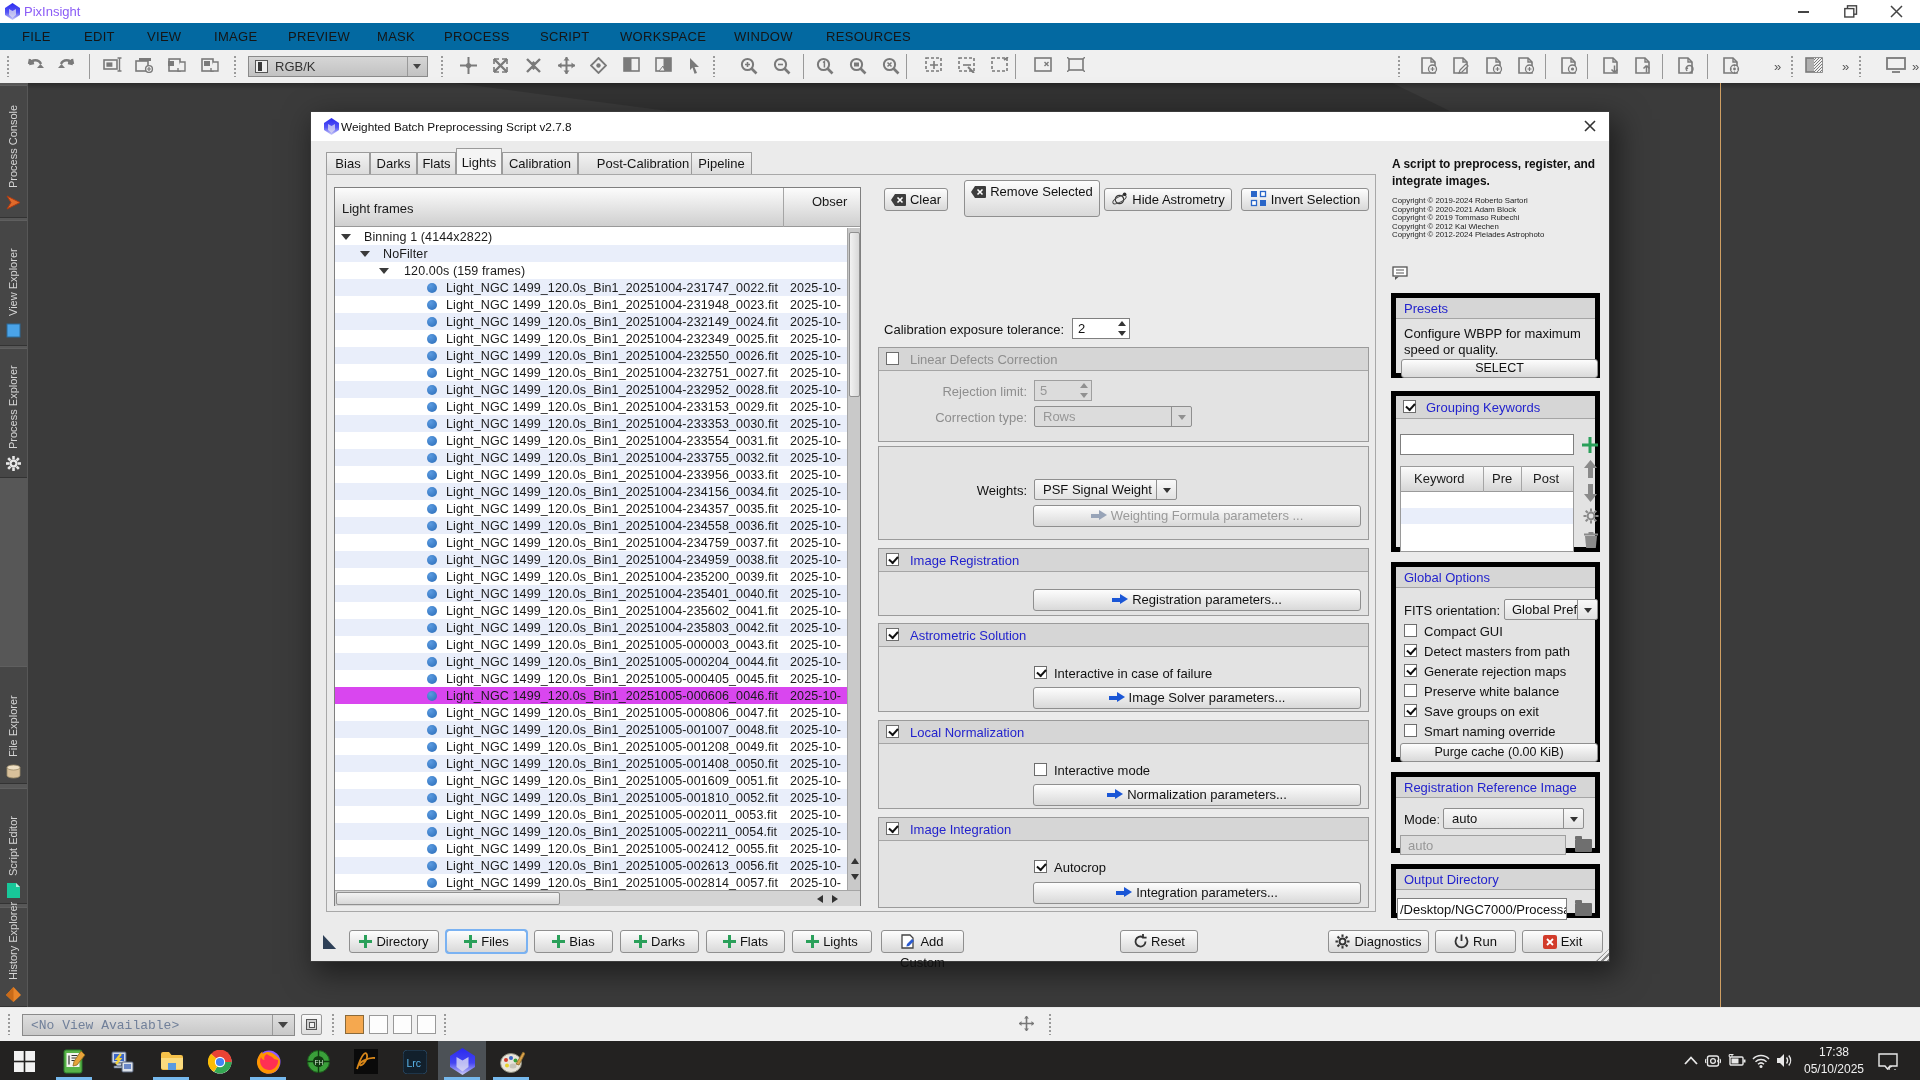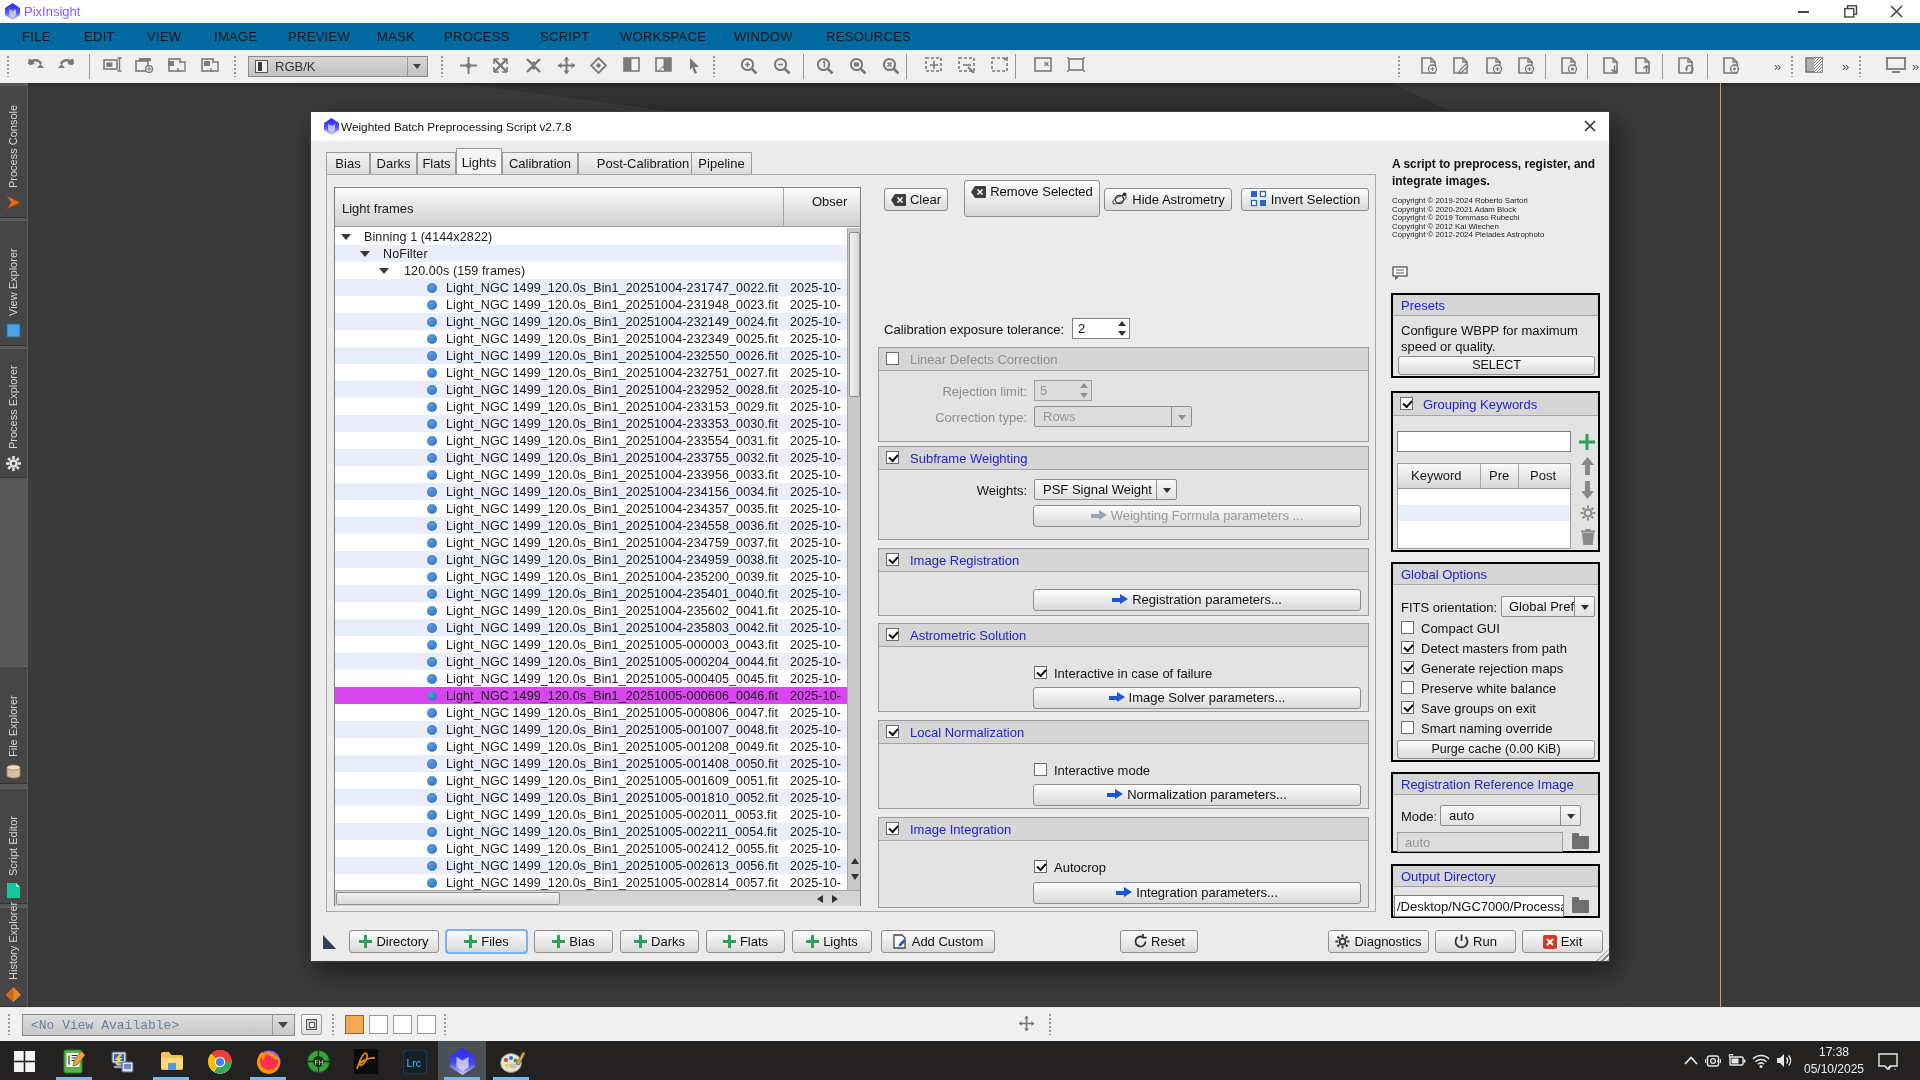--- a/index.html
+++ b/index.html
@@ -74,21 +74,21 @@
 .spin.dis{background:#dcdcdc;border-color:#9f9f9f}
 .spin.dis .v{color:#979797}
 .spin.dis .u{border-bottom-color:#909090}
 .spin.dis .d{border-top-color:#909090}
 .barrow{display:inline-block;width:17px;height:11px;position:relative;vertical-align:-1px;margin-right:3px}
 .barrow .l{position:absolute;left:0;top:4px;width:9px;height:3.5px;background:#1a56d6}
 .barrow .h{position:absolute;left:8px;top:0;width:0;height:0;border-top:5.5px solid transparent;border-bottom:5.5px solid transparent;border-left:8px solid #1a56d6}
 .barrow.gray .l{background:#98a4b8}
 .barrow.gray .h{border-left-color:#98a4b8}
 
-.rbox{position:absolute;left:1080px;width:209px;border:2px solid #000000;background:#e3e3e3}
+.rbox{position:absolute;left:1080px;width:209px;border:5px solid #000000;background:#e3e3e3}
 .rbox .hd{position:absolute;left:0;top:0;width:100%;height:21px;background:#d6d6d6;border-bottom:1px solid #a5a5a5}
 .rbox .hd .lb{position:absolute;left:8px;top:3px;font-size:13px;color:#2323cd}
 .chkrow{position:absolute;font-size:13px;color:#111}
 .chkrow .cb{left:0;top:1px}
 .chkrow .t{position:absolute;left:20px;top:1px;white-space:nowrap}
 .folder{position:absolute;width:17px;height:13px;background:#6f6f6f;border-radius:1px}
 .folder::before{content:"";position:absolute;left:0;top:-3px;width:7px;height:3px;background:#6f6f6f;border-radius:1px 1px 0 0}
 
 #bottombar{position:absolute;left:0;top:1007px;width:1920px;height:34px;background:#f0f0f0;border-top:1px solid #e8e8e8}
 #taskbar{position:absolute;left:0;top:1041px;width:1920px;height:39px;background:#232221}
@@ -740,24 +740,20 @@
         <span class="u"></span>
         <span class="d"></span>
       </div>
  <div class="lab dis" style="left:40px;top:62px;width:108px">Correction type:</div>
  <div class="combo dis" style="left:155px;top:58px;width:158px;height:21px">
         <span style="position:absolute;left:8px;top:2px">Rows</span>
         <span class="ar"></span>
       </div>
 </div>
 <div class="sect" style="top:334px;height:94px">
- <div class="hd">
-        <span class="cb on"></span>
-        <span class="lb">Subframe Weighting</span>
-      </div>
  <div class="lab" style="left:40px;top:36px;width:108px">Weights:</div>
  <div class="combo" style="left:155px;top:32px;width:143px;height:21px">
         <span style="position:absolute;left:8px;top:2px">PSF Signal Weight</span>
         <span class="ar"></span>
       </div>
  <div class="btn" style="left:154px;top:58px;width:328px;height:22px;line-height:20px;color:#9a9a9a"><span class="barrow gray"><span class="l"></span><span class="h"></span></span>Weighting Formula parameters ...</div>
 </div>
 <div class="sect" style="top:436px;height:68px">
  <div class="hd">
         <span class="cb on"></span>
@@ -929,21 +925,21 @@
       </svg>Bias</div>
 <div class="btn" style="left:309px;top:818px;width:79px;height:23px;line-height:21px"><svg width="13" height="13" viewBox="0 0 13 13" style="vertical-align:-2px;margin-right:4px">
         <path d="M5,0 h3 v5 h5 v3 h-5 v5 h-3 v-5 h-5 v-3 h5 z" fill="#2aa05a"></path>
       </svg>Darks</div>
 <div class="btn" style="left:395px;top:818px;width:79px;height:23px;line-height:21px"><svg width="13" height="13" viewBox="0 0 13 13" style="vertical-align:-2px;margin-right:4px">
         <path d="M5,0 h3 v5 h5 v3 h-5 v5 h-3 v-5 h-5 v-3 h5 z" fill="#2aa05a"></path>
       </svg>Flats</div>
 <div class="btn" style="left:481px;top:818px;width:80px;height:23px;line-height:21px"><svg width="13" height="13" viewBox="0 0 13 13" style="vertical-align:-2px;margin-right:4px">
         <path d="M5,0 h3 v5 h5 v3 h-5 v5 h-3 v-5 h-5 v-3 h5 z" fill="#2aa05a"></path>
       </svg>Lights</div>
-<div class="btn" style="left:570px;top:818px;width:114px;height:23px;line-height:21px"><svg width="15" height="15" viewBox="0 0 15 15" style="vertical-align:-3px;margin-right:4px">
+<div class="btn" style="left:570px;top:818px;width:83px;height:23px;line-height:21px"><svg width="15" height="15" viewBox="0 0 15 15" style="vertical-align:-3px;margin-right:4px">
         <path d="M1,1 h8 l3,3 v10 h-11 z" fill="#fff" stroke="#444" stroke-width="1.3"></path>
         <path d="M6,10 l5,-5 2,2 -5,5 -2.6,.6 z" fill="#2a5ad0"></path>
       </svg>Add Custom</div>
 <div class="btn" style="left:809px;top:818px;width:78px;height:23px;line-height:21px"><svg width="15" height="15" viewBox="0 0 15 15" style="vertical-align:-3px;margin-right:3px">
         <path d="M12.5,7.5 a5,5 0 1,1 -2.5,-4.3" fill="none" stroke="#333" stroke-width="1.8"></path>
         <path d="M10,0 v3.6 h3.6" fill="none" stroke="#333" stroke-width="1.8"></path>
       </svg>Reset</div>
 <div class="btn" style="left:1017px;top:818px;width:101px;height:23px;line-height:21px"><svg width="15" height="15" viewBox="0 0 16 16" style="vertical-align:-3px;margin-right:4px">
         <circle cx="8" cy="8" r="3.2" fill="none" stroke="#333" stroke-width="2"></circle>
         <g stroke="#333" stroke-width="2.2">

